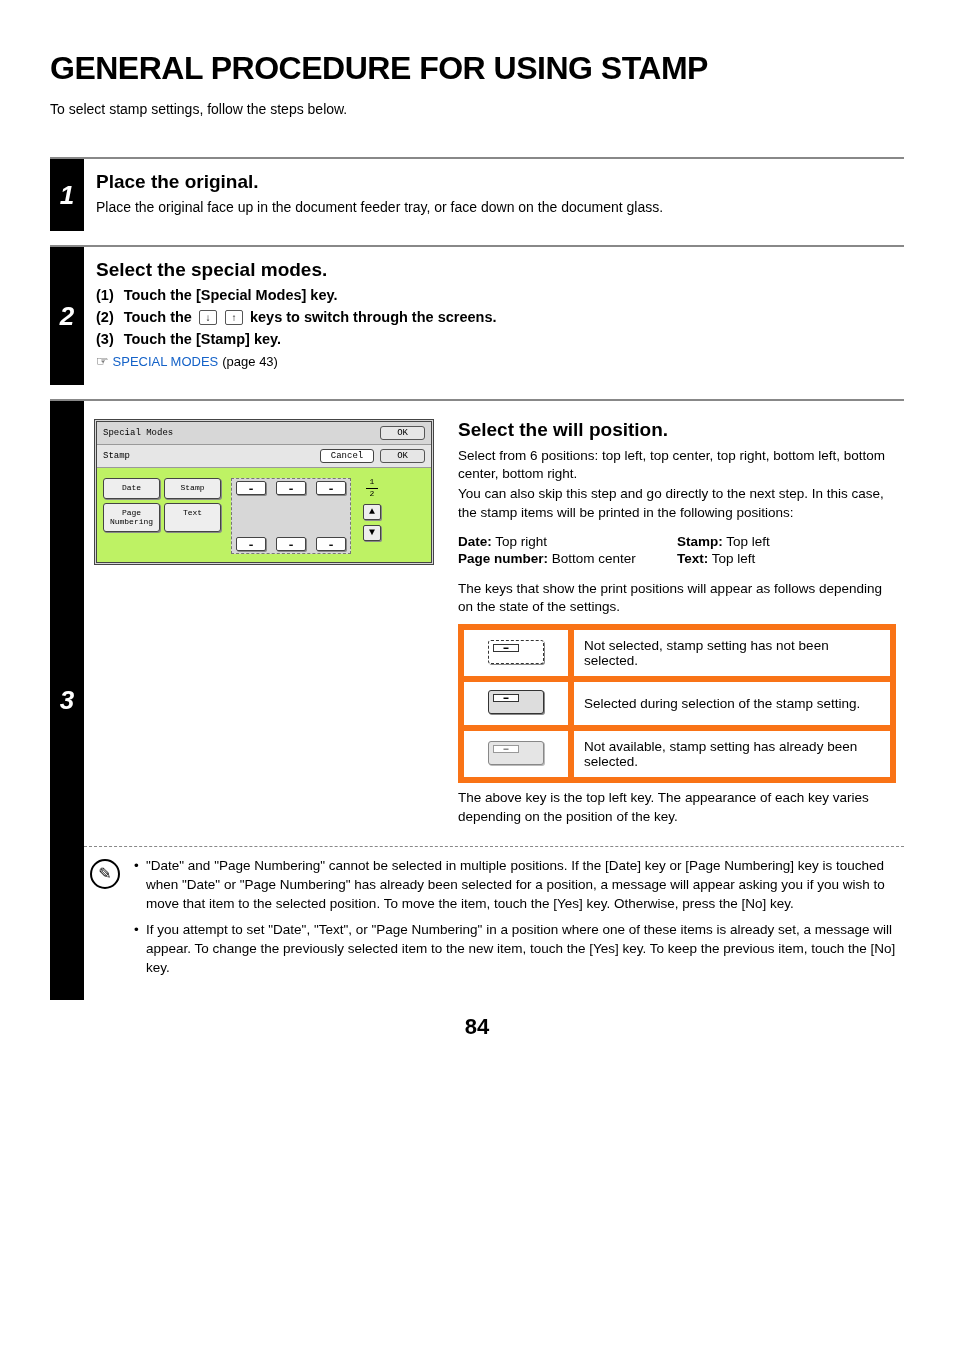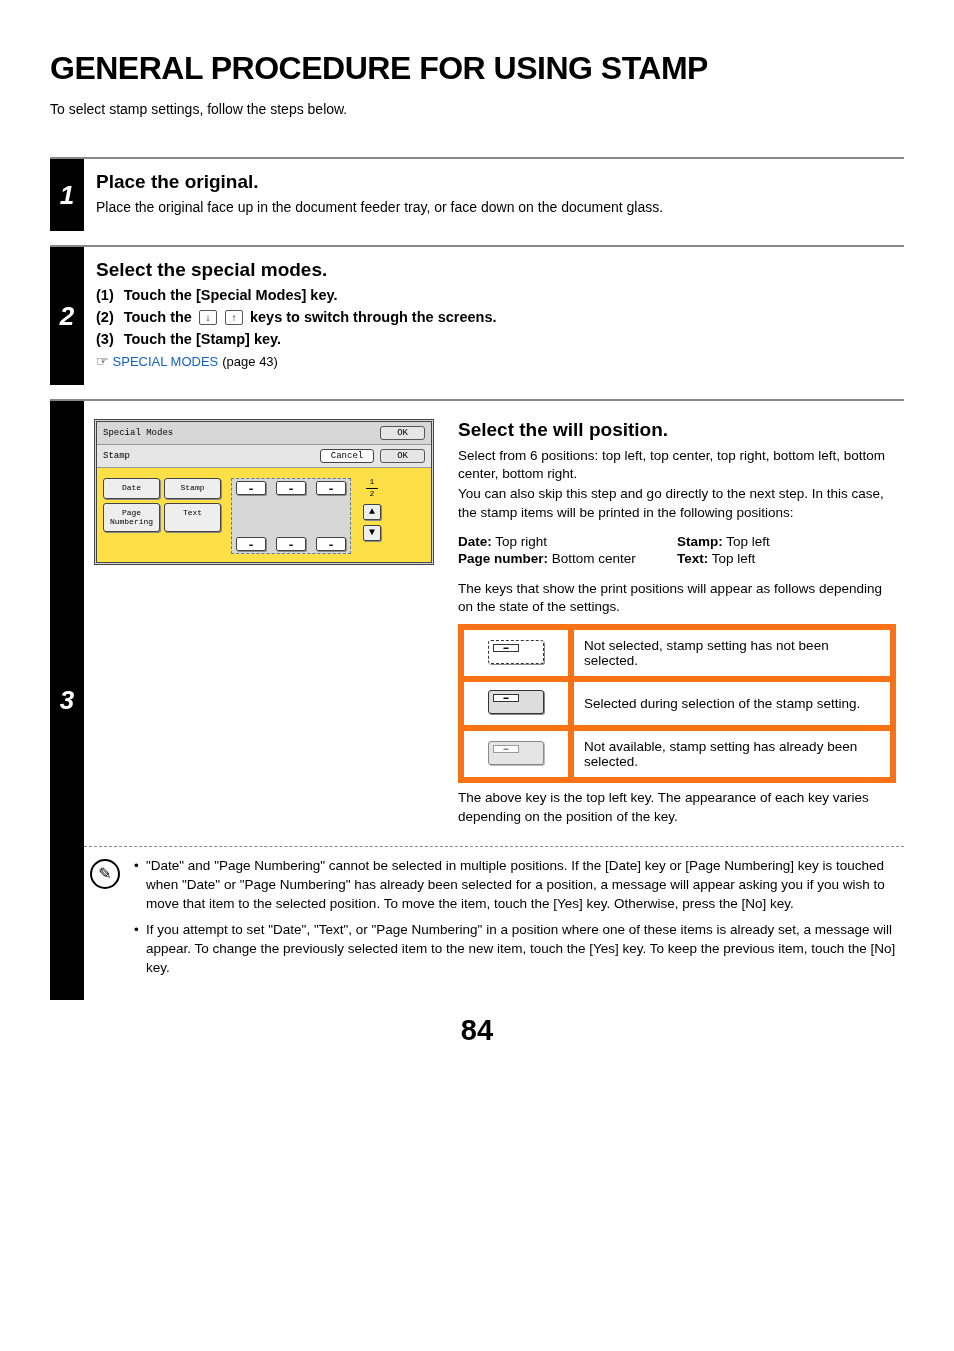--- a/index.html
+++ b/index.html
@@ -122,21 +122,21 @@
     border-radius: 3px;
     background: #fff;
     padding: 1px 10px;
     font-size: 9px;
     text-align: right;
   }
   .screen-main {
     display: flex;
     padding: 10px 6px 8px 6px;
     gap: 10px;
-    background: #fde047;
+    background: #bef264;
     align-items: flex-start;
   }
   .scr-left-btns {
     display: grid;
     grid-template-columns: 1fr 1fr;
     gap: 4px;
     width: 118px;
   }
   .scr-btn {
     border: 1px solid #444;
@@ -277,21 +277,21 @@
   .notes ul {
     list-style: none;
     font-size: 13.5px;
     line-height: 1.4;
   }
   .notes li { margin-bottom: 8px; padding-left: 12px; position: relative; }
   .notes li::before { content: "•"; position: absolute; left: 0; }
 
   .page-num {
     text-align: center;
-    font-size: 29px;
+    font-size: 22px;
     font-weight: bold;
   }
 </style>
 </head>
 <body>
 
 <h1>GENERAL PROCEDURE FOR USING STAMP</h1>
 <p class="intro">To select stamp settings, follow the steps below.</p>
 
 <div class="step">

